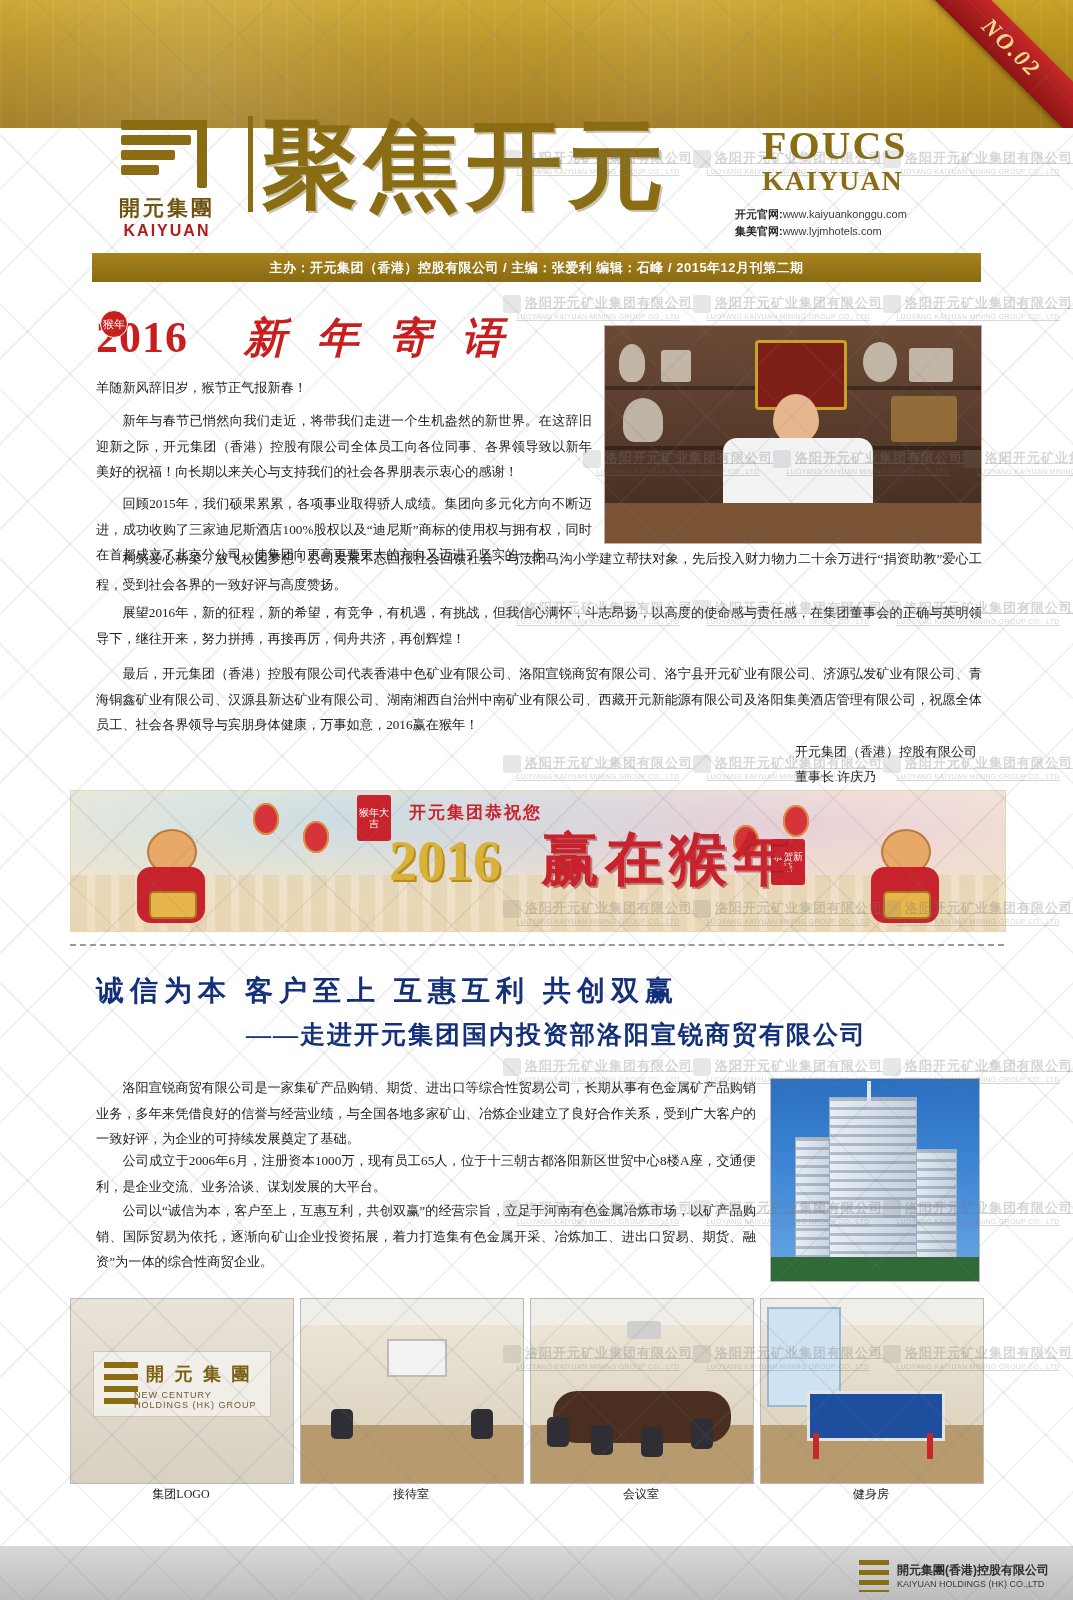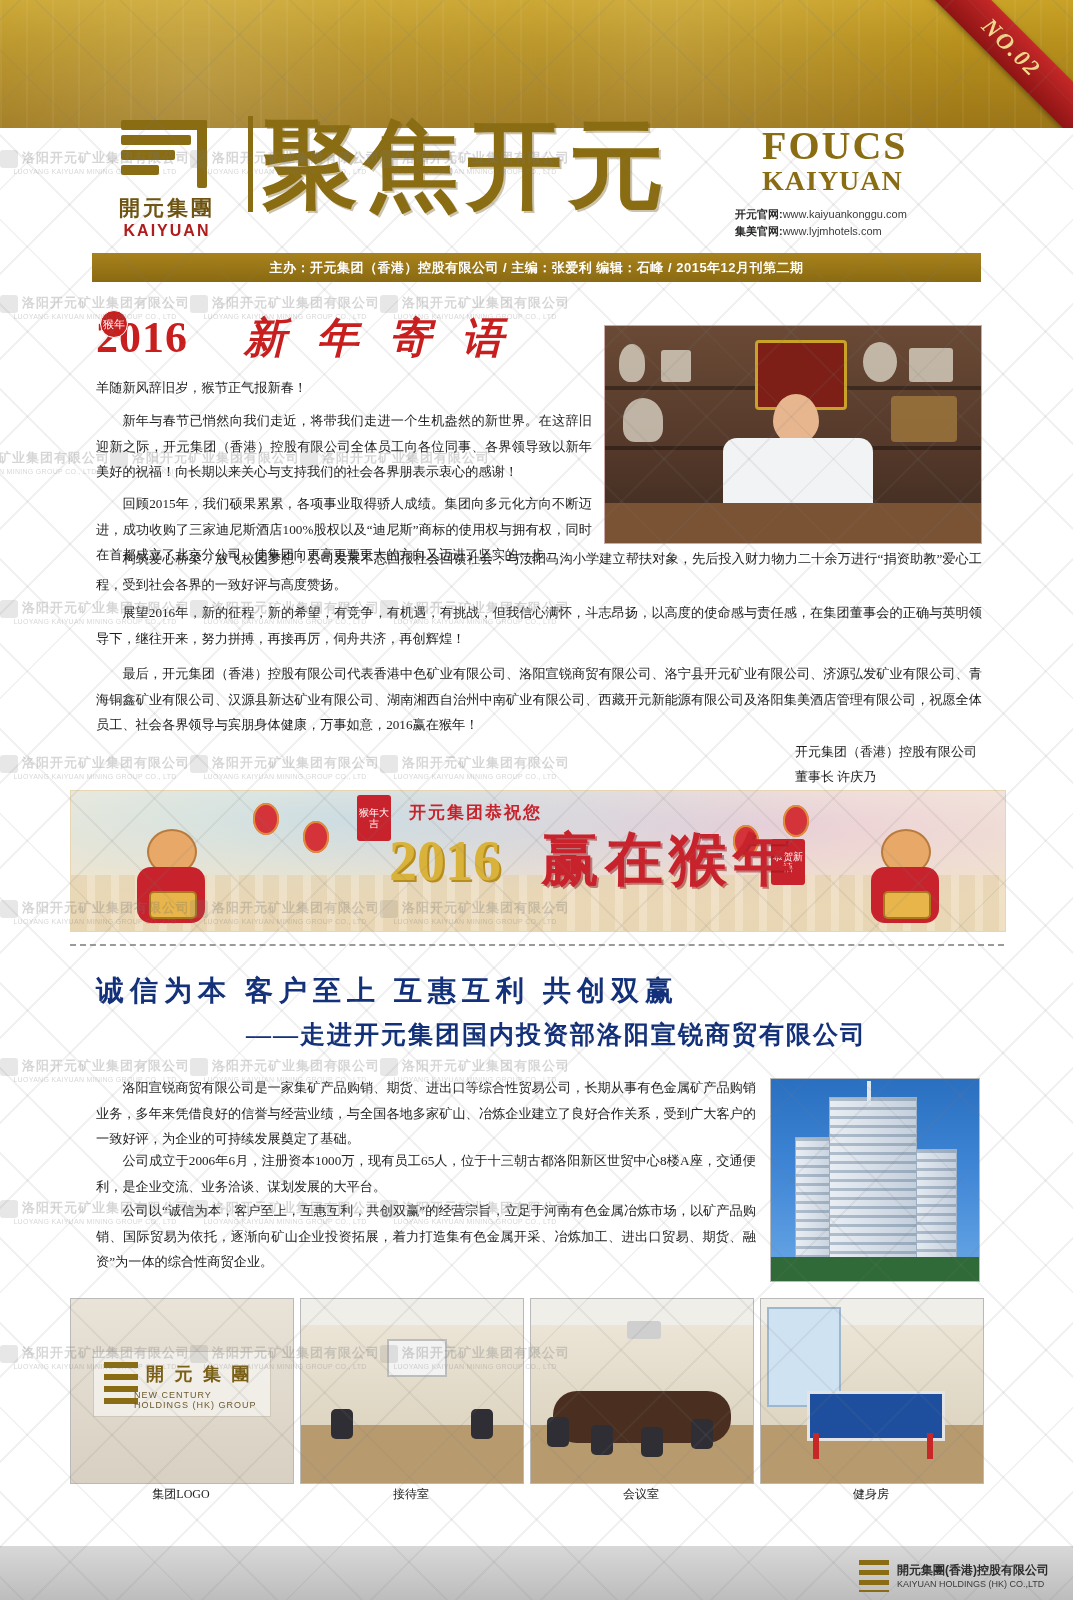--- a/index.html
+++ b/index.html
@@ -16,22 +16,22 @@
   .wm-layer{
     position:absolute;inset:0;pointer-events:none;overflow:hidden;
   }
   .wm-diag{
     position:absolute;inset:-200px;
     background:
       repeating-linear-gradient(45deg, rgba(0,0,0,0) 0 58px, rgba(120,120,120,.10) 58px 60px),
       repeating-linear-gradient(-45deg, rgba(0,0,0,0) 0 58px, rgba(120,120,120,.10) 58px 60px);
   }
   .wm-row{
-    position:absolute;left:0;right:0;display:flex;justify-content:flex-start;
-    color:rgba(120,120,120,.30);font-size:13px;font-weight:bold;letter-spacing:1px;white-space:nowrap;
+    position:absolute;left:0;right:0;display:flex;justify-content:flex-end;
+    color:rgba(120,120,120,.30);font-size:13px;font-weight:bold;letter-spacing:1px;white-space:nowrap;text-decoration:underline;
   }
   .wm-row .wm-item{text-align:center;line-height:1.15;}
   .wm-row .wm-item .sub{font-size:7px;letter-spacing:.3px;font-weight:normal;}
   .wm-row .wm-item .mark{
     display:inline-block;width:18px;height:18px;border-radius:3px;
     background:rgba(120,120,120,.18);vertical-align:middle;margin-right:4px;
   }
 
   
   .topband{

